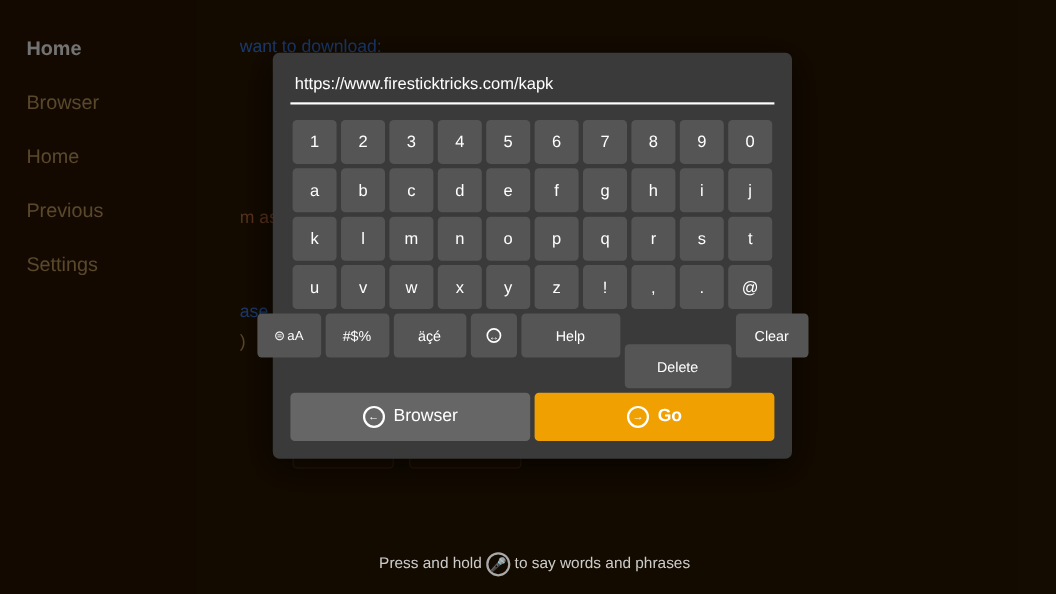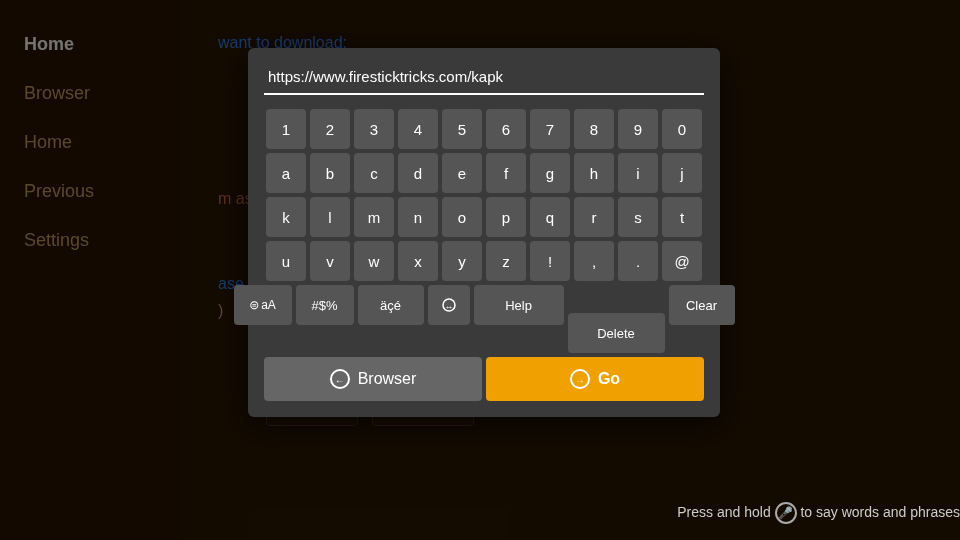--- a/index.html
+++ b/index.html
@@ -230,21 +230,21 @@
       justify-content: center;
       gap: 8px;
     }
 
     
     .bottom-hint {
       position: absolute;
       bottom: 16px;
       left: 12px;
       right: 0;
-      text-align: right;
+      text-align: center;
       color: #cccccc;
       font-size: 14px;
       margin-top: 40px;
     }
 
     .mic-hint {
       display: inline-flex;
       align-items: center;
       justify-content: center;
       width: 22px;

